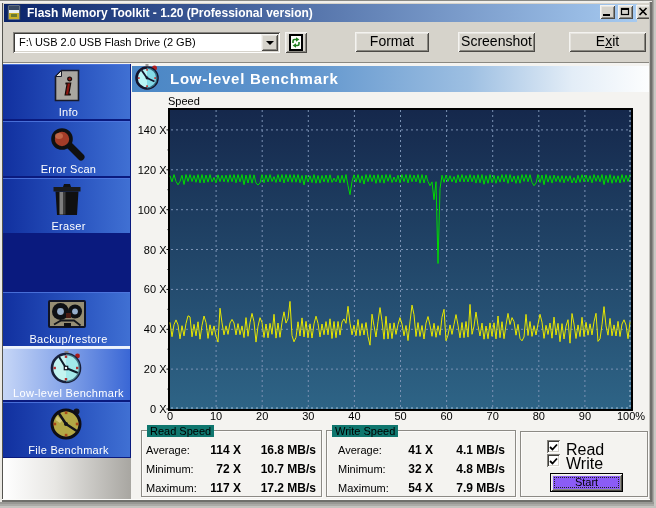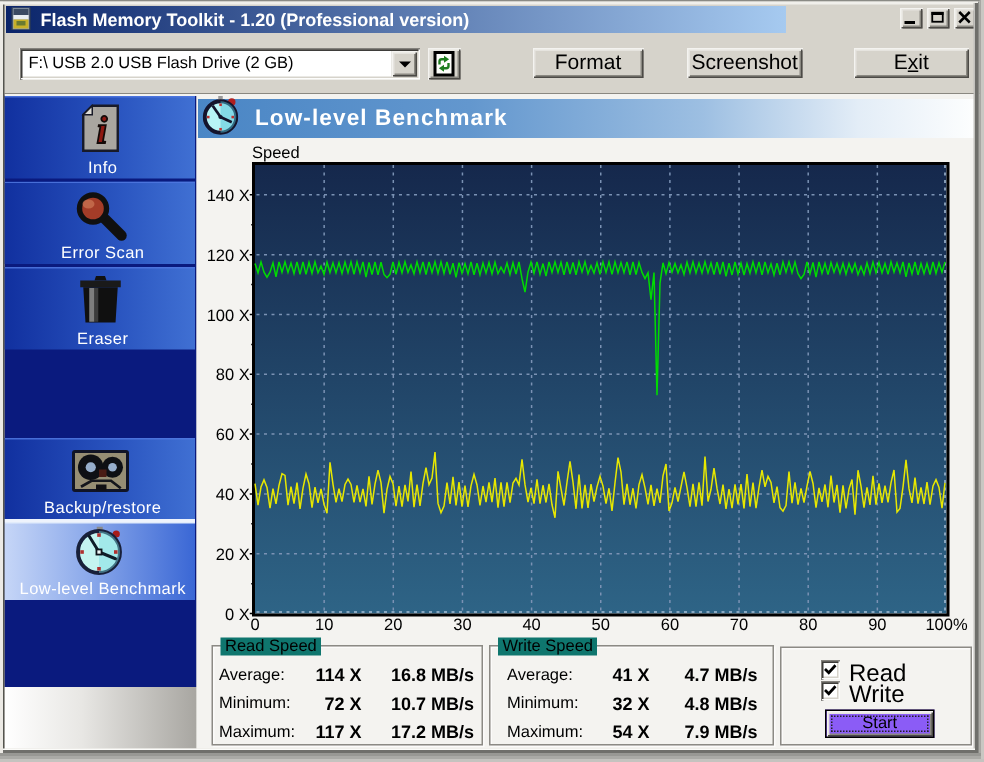--- a/index.html
+++ b/index.html
@@ -4,21 +4,21 @@
 <style>
 * { margin:0; padding:0; box-sizing:border-box; }
 html,body { width:656px; height:508px; overflow:hidden; }
 body { font-family:"Liberation Sans", sans-serif; background:#d6d3cb; position:relative; }
 
 
 #frame { position:absolute; left:0; top:0; width:656px; height:508px; background:#d6d3cb; }
 .edge { position:absolute; z-index:10; }
 
 
-#titlebar { position:absolute; left:4px; top:4px; width:520px; height:18px;
+#titlebar { position:absolute; left:4px; top:4px; width:633px; height:18px;
   background:linear-gradient(90deg,#0a246a 0%,#a6caf0 100%);
 }
 #titleicon { position:absolute; left:3px; top:1px; width:14px; height:15px; }
 #titletext { position:absolute; left:23px; top:2px; font-size:12px; font-weight:bold; color:#fff; letter-spacing:0; }
 .winbtn { position:absolute; top:1px; width:15px; height:14px; background:#d6d3cb;
   box-shadow: inset 1px 1px 0 #f4f3f0, inset -1px -1px 0 #4c4a46, inset 2px 2px 0 #e6e4df, inset -2px -2px 0 #8a8881; }
 #btnmin { left:596px; } #btnmax { left:614px; } #btnclose { left:632px; }
 .winbtn svg { position:absolute; left:0; top:0; }
 
 
@@ -190,20 +190,37 @@
 <rect x="14.8" y="4.5" width="2.4" height="2.4"></rect>
             <rect x="14.8" y="27" width="2.4" height="2.4"></rect>
 <rect x="3.5" y="15.8" width="2.4" height="2.4"></rect>
             <rect x="26" y="15.8" width="2.4" height="2.4"></rect>
 </g>
 <line x1="16" y1="17" x2="9.5" y2="6.5" stroke="#0e1c28" stroke-width="2" stroke-linecap="round"></line>
 <line x1="16" y1="17" x2="27" y2="21.5" stroke="#0e1c28" stroke-width="2" stroke-linecap="round"></line>
 <rect x="14.3" y="15.3" width="3.4" height="3.4" fill="#f0f8f8" stroke="#10141c" stroke-width="1.2"></rect>
 </svg></div>
       <div class="navlabel">Low-level Benchmark</div>
+    </div>
+<div class="navbtn" style="top:339px;height:55px;">
+      <div class="navicon" style="top:5px;"><svg width="34" height="34" viewBox="0 0 34 34">
+<circle cx="26.5" cy="4.5" r="3" fill="#12121a"></circle>
+<circle cx="16" cy="17" r="14" fill="#b3a846" stroke="#0e0e16" stroke-width="3"></circle>
+<path d="M7 9 L12.5 13.5 L10 16 L5.5 13 Z" fill="#d8cf86" opacity="0.8"></path>
+<g fill="#a84818">
+<rect x="14.8" y="4.5" width="2.6" height="2.6"></rect>
+            <rect x="14.8" y="26.8" width="2.6" height="2.6"></rect>
+<rect x="3.6" y="15.7" width="2.6" height="2.6"></rect>
+            <rect x="25.8" y="15.7" width="2.6" height="2.6"></rect>
+</g>
+<line x1="16" y1="17" x2="9" y2="6.5" stroke="#12121a" stroke-width="2.5" stroke-linecap="round"></line>
+<line x1="16" y1="17" x2="26" y2="23.5" stroke="#12121a" stroke-width="2.5" stroke-linecap="round"></line>
+<circle cx="16" cy="17" r="2" fill="#12121a"></circle>
+</svg></div>
+      <div class="navlabel">File Benchmark</div>
     </div>
 <div style="position:absolute;left:0;top:283px;width:127px;height:2px;background:#eef3fc;"></div>
 </div>
 <div id="sidebottom"></div>
 
 <div id="main">
   <div id="banner">
     <div id="bannertext">Low-level Benchmark</div>
     <svg id="bannericon" width="24" height="27" viewBox="0 0 24 27">
         <rect x="10.5" y="0" width="3" height="4" fill="#999"></rect>
@@ -287,21 +304,21 @@
 <polyline points="35,227.4 37,241.7 39,229.7 41,224.9 43,229.9 45,243.8 47,230.7 49,240.9 51,228.6 53,220.8 55,221.9 57,241.8 59,229.4 61,240.8 63,226.8 65,244.2 67,230.4 69,221.0 71,227.5 73,243.4 75,229.8 77,240.3 79,230.9 81,241.1 83,247.1 85,213.2 87,227.9 89,239.9 91,230.8 93,239.4 95,228.0 97,224.4 99,228.0 101,239.9 103,228.6 105,239.7 107,230.9 109,242.6 111,222.6 113,241.3 115,227.8 117,218.4 119,226.8 121,247.1 123,231.3 125,222.7 127,227.5 129,242.5 131,229.0 133,242.8 135,228.3 137,239.3 139,219.3 141,243.1 143,228.0 145,242.3 147,227.2 149,216.8 151,228.1 153,223.7 155,206.4 157,240.6 159,246.8 161,242.4 163,226.8 165,241.0 167,222.9 169,241.9 171,226.4 173,242.8 175,228.8 177,243.0 179,228.9 181,221.2 183,228.3 185,241.9 187,229.0 189,239.8 191,226.6 193,239.8 195,223.8 197,243.5 199,226.5 201,242.7 203,226.5 205,240.1 207,227.0 209,223.9 211,228.3 213,211.3 215,228.1 217,239.8 219,230.2 221,240.7 223,224.5 225,240.7 227,228.5 229,240.0 231,227.5 233,241.5 235,250.2 237,219.2 239,230.7 241,242.0 243,226.5 245,212.6 247,226.4 249,244.2 251,221.3 253,243.9 255,228.2 257,243.6 259,227.8 261,239.4 263,229.6 265,222.6 267,229.1 269,240.8 271,230.5 273,245.6 275,226.9 277,210.1 279,219.7 281,241.5 283,227.6 285,241.5 287,230.5 289,244.0 291,228.1 293,221.5 295,230.2 297,241.3 299,228.3 301,242.3 303,230.7 305,240.2 307,222.2 309,214.3 311,245.7 313,240.2 315,229.9 317,239.4 319,229.5 321,219.6 323,230.1 325,242.8 327,227.5 329,242.7 331,226.5 333,242.1 335,209.4 337,239.3 339,231.2 341,217.1 343,230.6 345,241.0 347,228.1 349,244.2 351,231.0 353,243.7 355,227.9 357,241.3 359,227.8 361,243.9 363,221.0 365,242.7 367,226.7 369,243.7 371,229.9 373,218.4 375,229.5 377,222.6 379,226.6 381,240.2 383,229.4 385,243.4 387,245.8 389,242.0 391,219.4 393,240.5 395,226.5 397,241.4 399,230.6 401,240.0 403,229.1 405,219.3 407,227.3 409,243.4 411,230.3 413,239.5 415,228.0 417,243.2 419,222.1 421,240.0 423,228.3 425,246.7 427,228.6 429,244.0 431,231.1 433,224.7 435,248.2 437,218.5 439,229.1 441,243.5 443,229.9 445,241.6 447,222.3 449,241.5 451,227.3 453,240.2 455,228.8 457,239.9 459,226.9 461,218.3 463,246.4 465,243.9 467,229.8 469,211.6 471,230.8 473,240.2 475,223.4 477,240.8 479,229.9 481,241.0 483,226.4 485,241.5 487,229.0 489,224.8 491,230.0 493,243.7 495,226.9" fill="none" stroke="#e8e800" stroke-width="1"></polyline>
 </svg>
   <div class="groupbox" id="gbread">
       <span class="gtitle">Read Speed</span>
     <div class="srow" style="left:4px; top:13px; width:171px;">Average:<span class="v1" style="left:0;width:95px;">114 X</span><span class="v2" style="left:0;width:170px;">16.8 MB/s</span></div>
     <div class="srow" style="left:4px; top:32px; width:171px;">Minimum:<span class="v1" style="left:0;width:95px;">72 X</span><span class="v2" style="left:0;width:170px;">10.7 MB/s</span></div>
     <div class="srow" style="left:4px; top:51px; width:171px;">Maximum:<span class="v1" style="left:0;width:95px;">117 X</span><span class="v2" style="left:0;width:170px;">17.2 MB/s</span></div>
   </div>
   <div class="groupbox" id="gbwrite">
       <span class="gtitle">Write Speed</span>
-    <div class="srow" style="left:11px; top:13px; width:168px;">Average:<span class="v1" style="left:0;width:95px;">41 X</span><span class="v2" style="left:0;width:167px;">4.7 MB/s</span></div>
+    <div class="srow" style="left:11px; top:13px; width:168px;">Average:<span class="v1" style="left:0;width:95px;">41 X</span><span class="v2" style="left:0;width:167px;">4.1 MB/s</span></div>
     <div class="srow" style="left:11px; top:32px; width:168px;">Minimum:<span class="v1" style="left:0;width:95px;">32 X</span><span class="v2" style="left:0;width:167px;">4.8 MB/s</span></div>
     <div class="srow" style="left:11px; top:51px; width:168px;">Maximum:<span class="v1" style="left:0;width:95px;">54 X</span><span class="v2" style="left:0;width:167px;">7.9 MB/s</span></div>
   </div>
   <div class="groupbox" id="gbctrl">
     <div class="cb" style="left:26px; top:8px;"><svg width="13" height="13">
           <path d="M3 6 L5.5 8.5 L10 3.5" fill="none" stroke="#000" stroke-width="1.8"></path>
         </svg></div>
     <div class="cblabel" style="left:45px; top:9px;">Read</div>
     <div class="cb" style="left:26px; top:22px;"><svg width="13" height="13">
           <path d="M3 6 L5.5 8.5 L10 3.5" fill="none" stroke="#000" stroke-width="1.8"></path>

